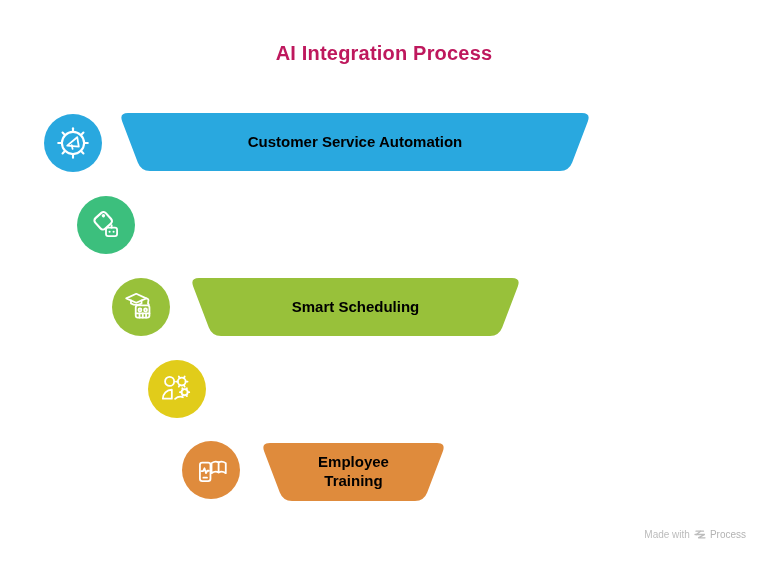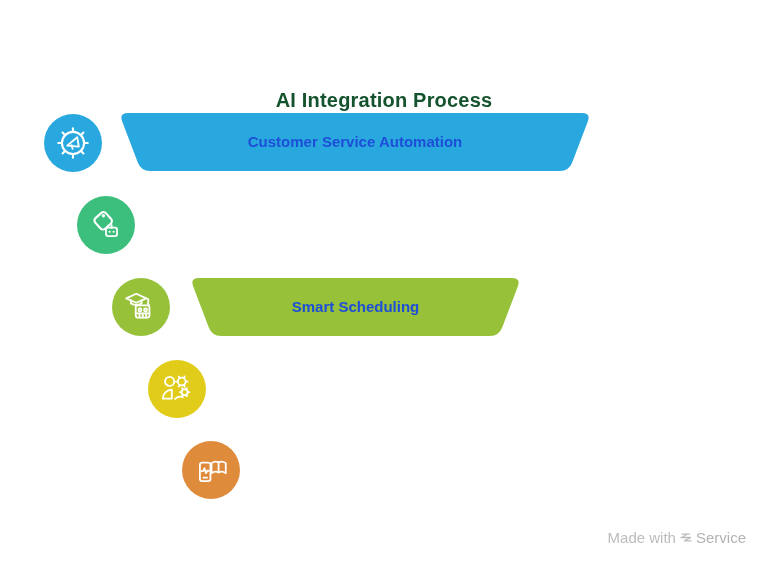--- a/index.html
+++ b/index.html
@@ -14,38 +14,38 @@
   .icon-circle{
     position:absolute;width:58px;height:58px;border-radius:50%;
     display:flex;align-items:center;justify-content:center;
   }
   .icon-circle svg{display:block;}
   .bar{position:absolute;height:58px;}
   .bar svg{display:block;position:absolute;left:0;top:0;}
   .bar-label{
     position:absolute;left:0;top:0;width:100%;height:100%;
     display:flex;align-items:center;justify-content:center;text-align:center;
-    color:#1d4ed8;font-size:15px;font-weight:700;line-height:1.25;
+    color:#000000;font-size:15px;font-weight:700;line-height:1.25;
   }
   .bar-label.narrow span{display:inline-block;width:110px;}
   .stroke{fill:none;stroke:#ffffff;stroke-width:2;stroke-linecap:round;stroke-linejoin:round;}
   .stroke-thin{fill:none;stroke:#ffffff;stroke-width:1.7;stroke-linecap:round;stroke-linejoin:round;}
   .dot{fill:#ffffff;stroke:none;}
   .watermark{
     position:absolute;right:22px;top:529px;display:flex;align-items:center;gap:4px;
-    color:#bcbcbc;font-size:15px;
+    color:#bcbcbc;font-size:10px;
   }
   .napkin-brand{font-weight:400;color:#b3b3b3;}
 </style>
 </head>
 <body>
 
 <div id="canvas">
 
-  <div class="title" style="color: #14532d; margin-top: 47px;">AI Integration Process</div>
+  <div class="title" style="color: #be185d;">AI Integration Process</div>
 
   <div class="icon-circle" style="left: 44px; top: 114px; background-color: rgb(41, 168, 223);">
     <svg width="38" height="38" viewBox="0 0 36 36">
       <circle class="stroke" cx="18" cy="18" r="10.5"></circle>
       <g class="stroke" stroke-width="2.6">
         <path d="M28.5 18 L32 18"></path>
           <path d="M25.4 25.4 L27.9 27.9"></path>
         <path d="M18 28.5 L18 32"></path>
           <path d="M10.6 25.4 L8.1 27.9"></path>
         <path d="M7.5 18 L4 18"></path>
@@ -126,26 +126,34 @@
 
   <div class="icon-circle" style="left: 182px; top: 441px; background-color: rgb(223, 139, 60);">
     <svg width="38" height="38" viewBox="0 0 36 36">
       <rect class="stroke-thin" x="7.5" y="11" width="10" height="17.5" rx="2.2"></rect>
       <path class="stroke-thin" d="M9 19 L10.5 19 L11.8 16.4 L13.3 21 L14.5 18.7 L16 18.7"></path>
       <path class="stroke-thin" d="M10.8 25.3 L14.2 25.3"></path>
       <path class="stroke-thin" d="M18.5 11.5 Q22 9 25.2 10.8 L25.2 20.3 Q22 18.6 18.5 21 Z"></path>
       <path class="stroke-thin" d="M25.2 10.8 Q28.5 9 32 11.5 L32 21 Q28.5 18.6 25.2 20.3"></path>
     </svg>
   </div>
+  <div class="bar" style="left:261px;top:443px;width:185px">
+    <svg width="185" height="58" viewBox="0 0 185 58">
+      <path d="M9 0 L176 0 Q185 0 181.8 8.4 L166.2 49.6 Q163 58 154 58 L31 58 Q22 58 18.8 49.6 L3.2 8.4 Q0 0 9 0 Z" style="fill: rgb(223, 139, 60);"></path>
+    </svg>
+    <div class="bar-label narrow">
+      <span>Employee Training</span>
+    </div>
+  </div>
 
   <div class="watermark">
     <span>Made with</span>
     <svg width="12" height="11" viewBox="0 0 12 11">
       <g fill="none" stroke="#bcbcbc" stroke-width="1.3" stroke-linecap="round">
         <path d="M2 2.2 L9.5 2.2"></path>
         <path d="M1 5.5 L10.8 5.5 L4.2 8.8 L11 8.8"></path>
         <path d="M6.5 2.2 L2.5 5.5"></path>
       </g>
     </svg>
-    <span class="napkin-brand">Service</span>
+    <span class="napkin-brand">Process</span>
   </div>
 
 </div>
 
 </body></html>

